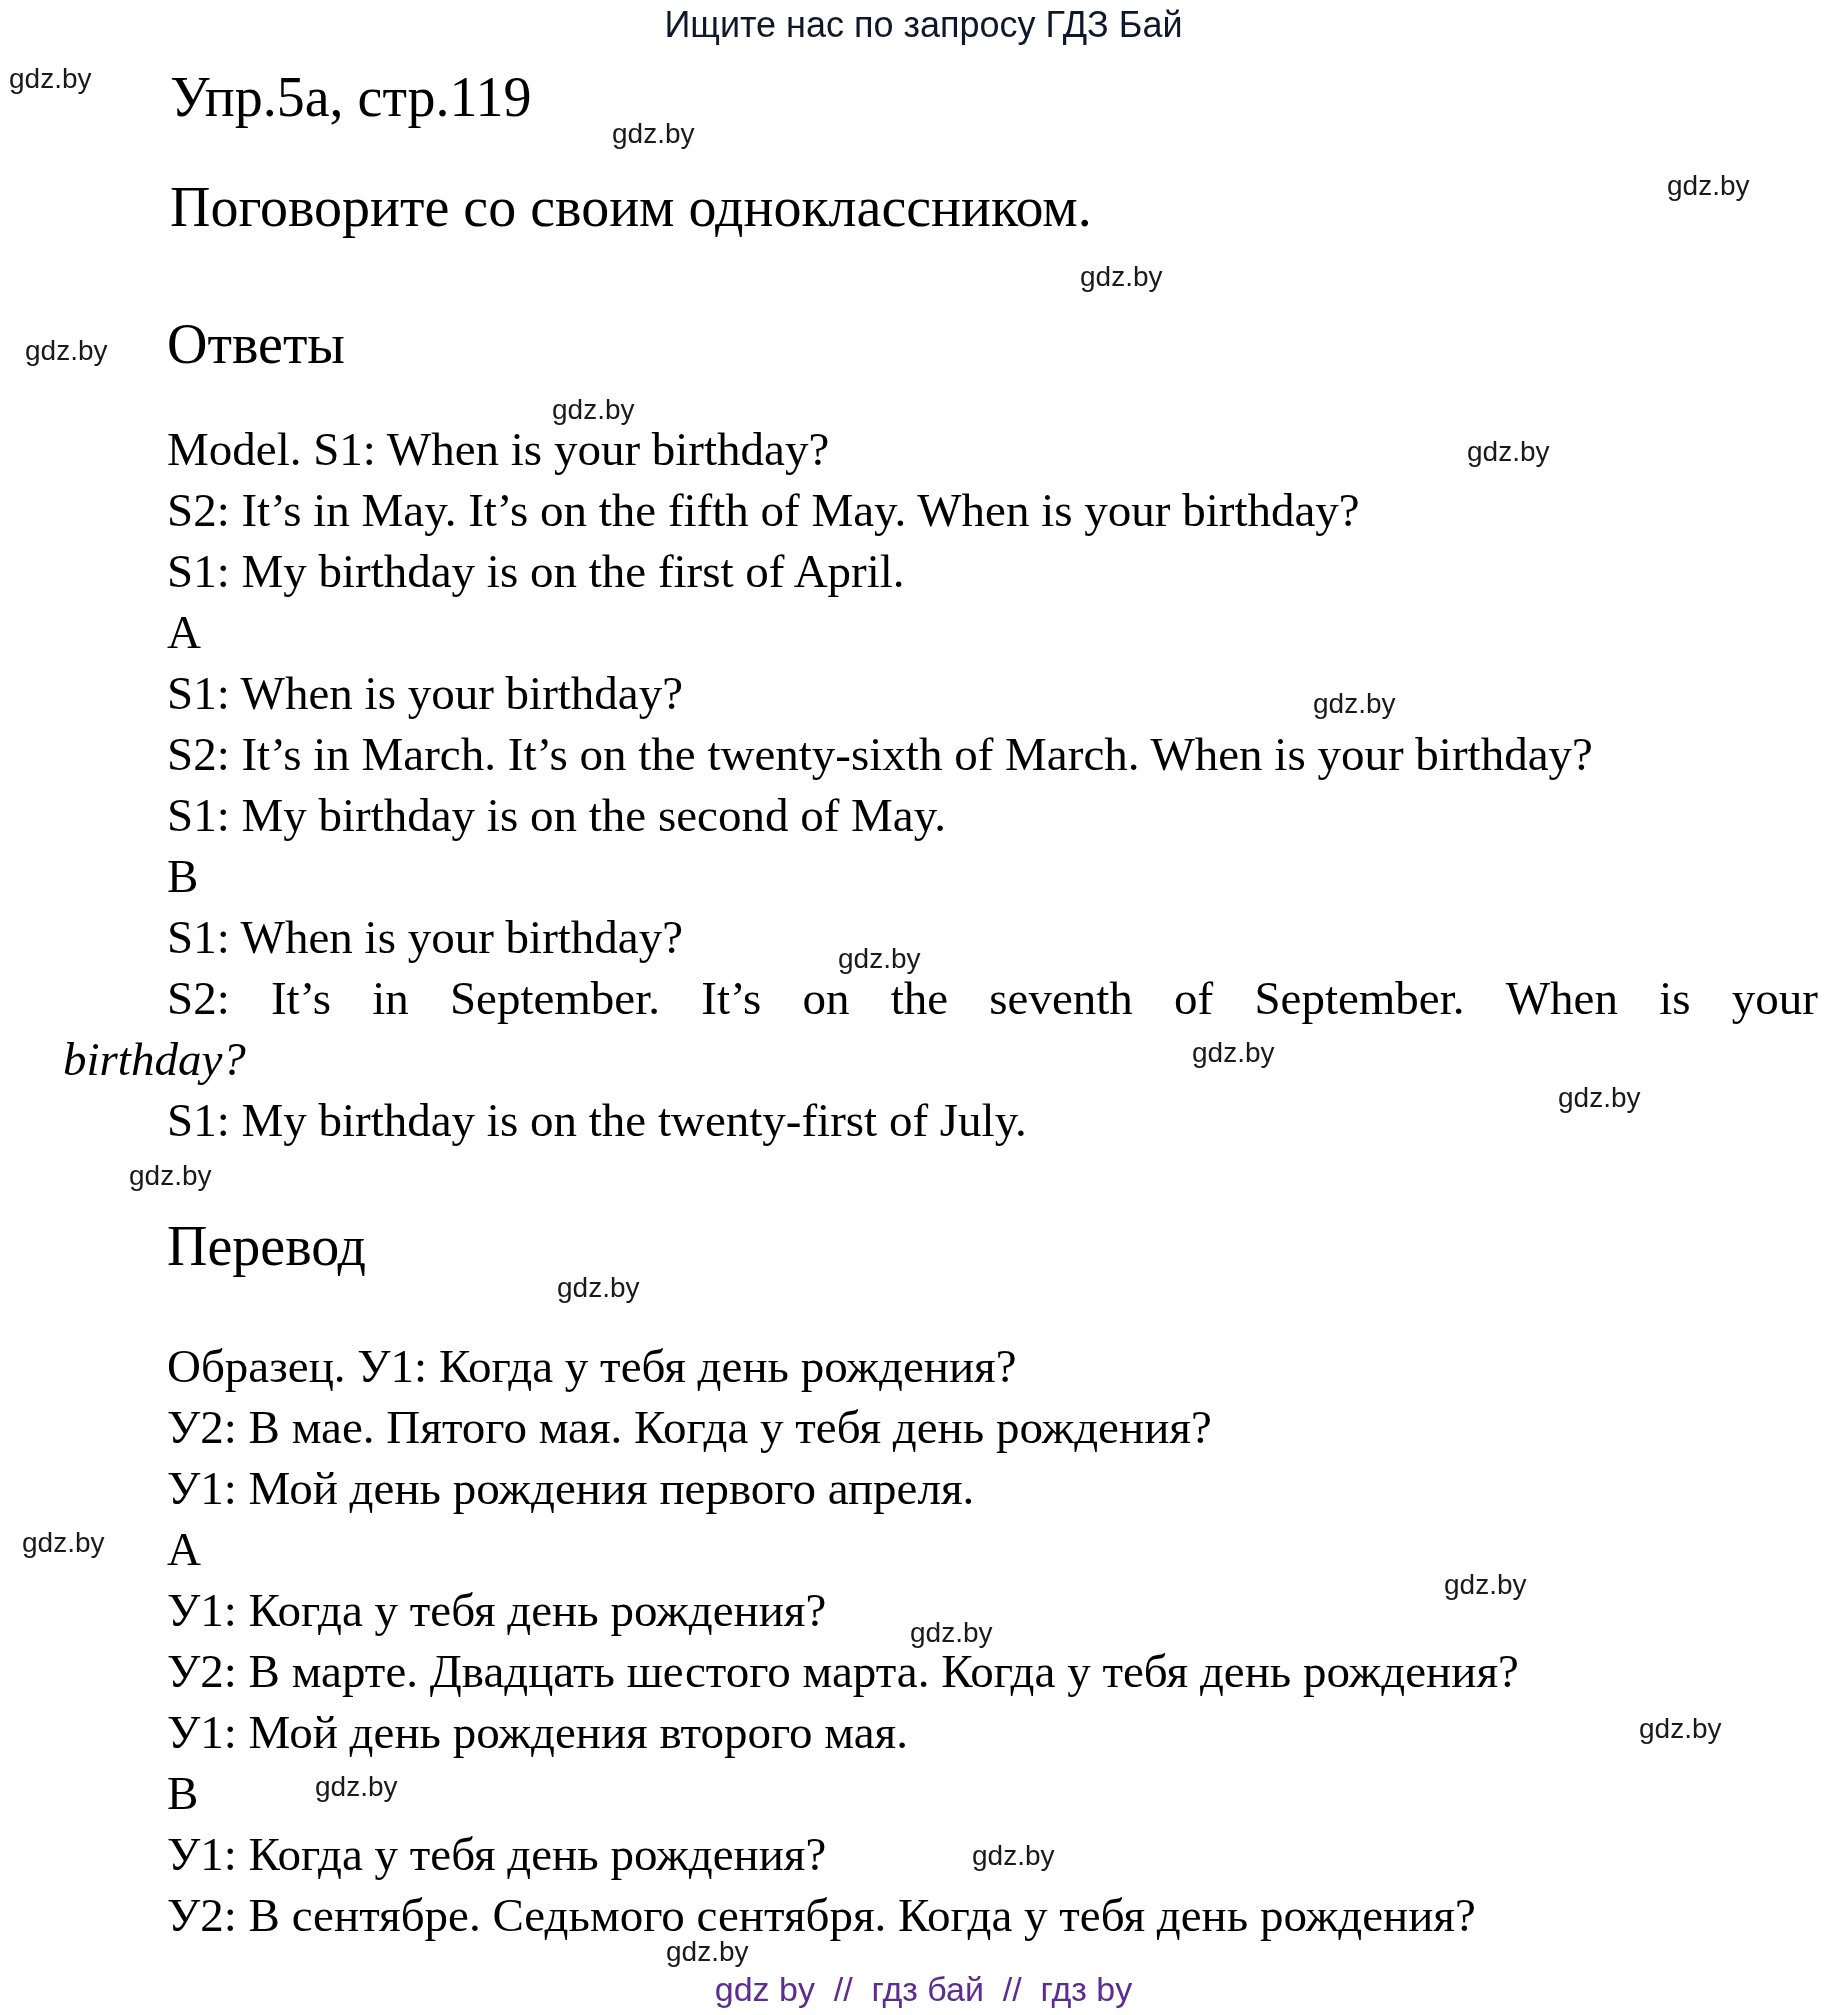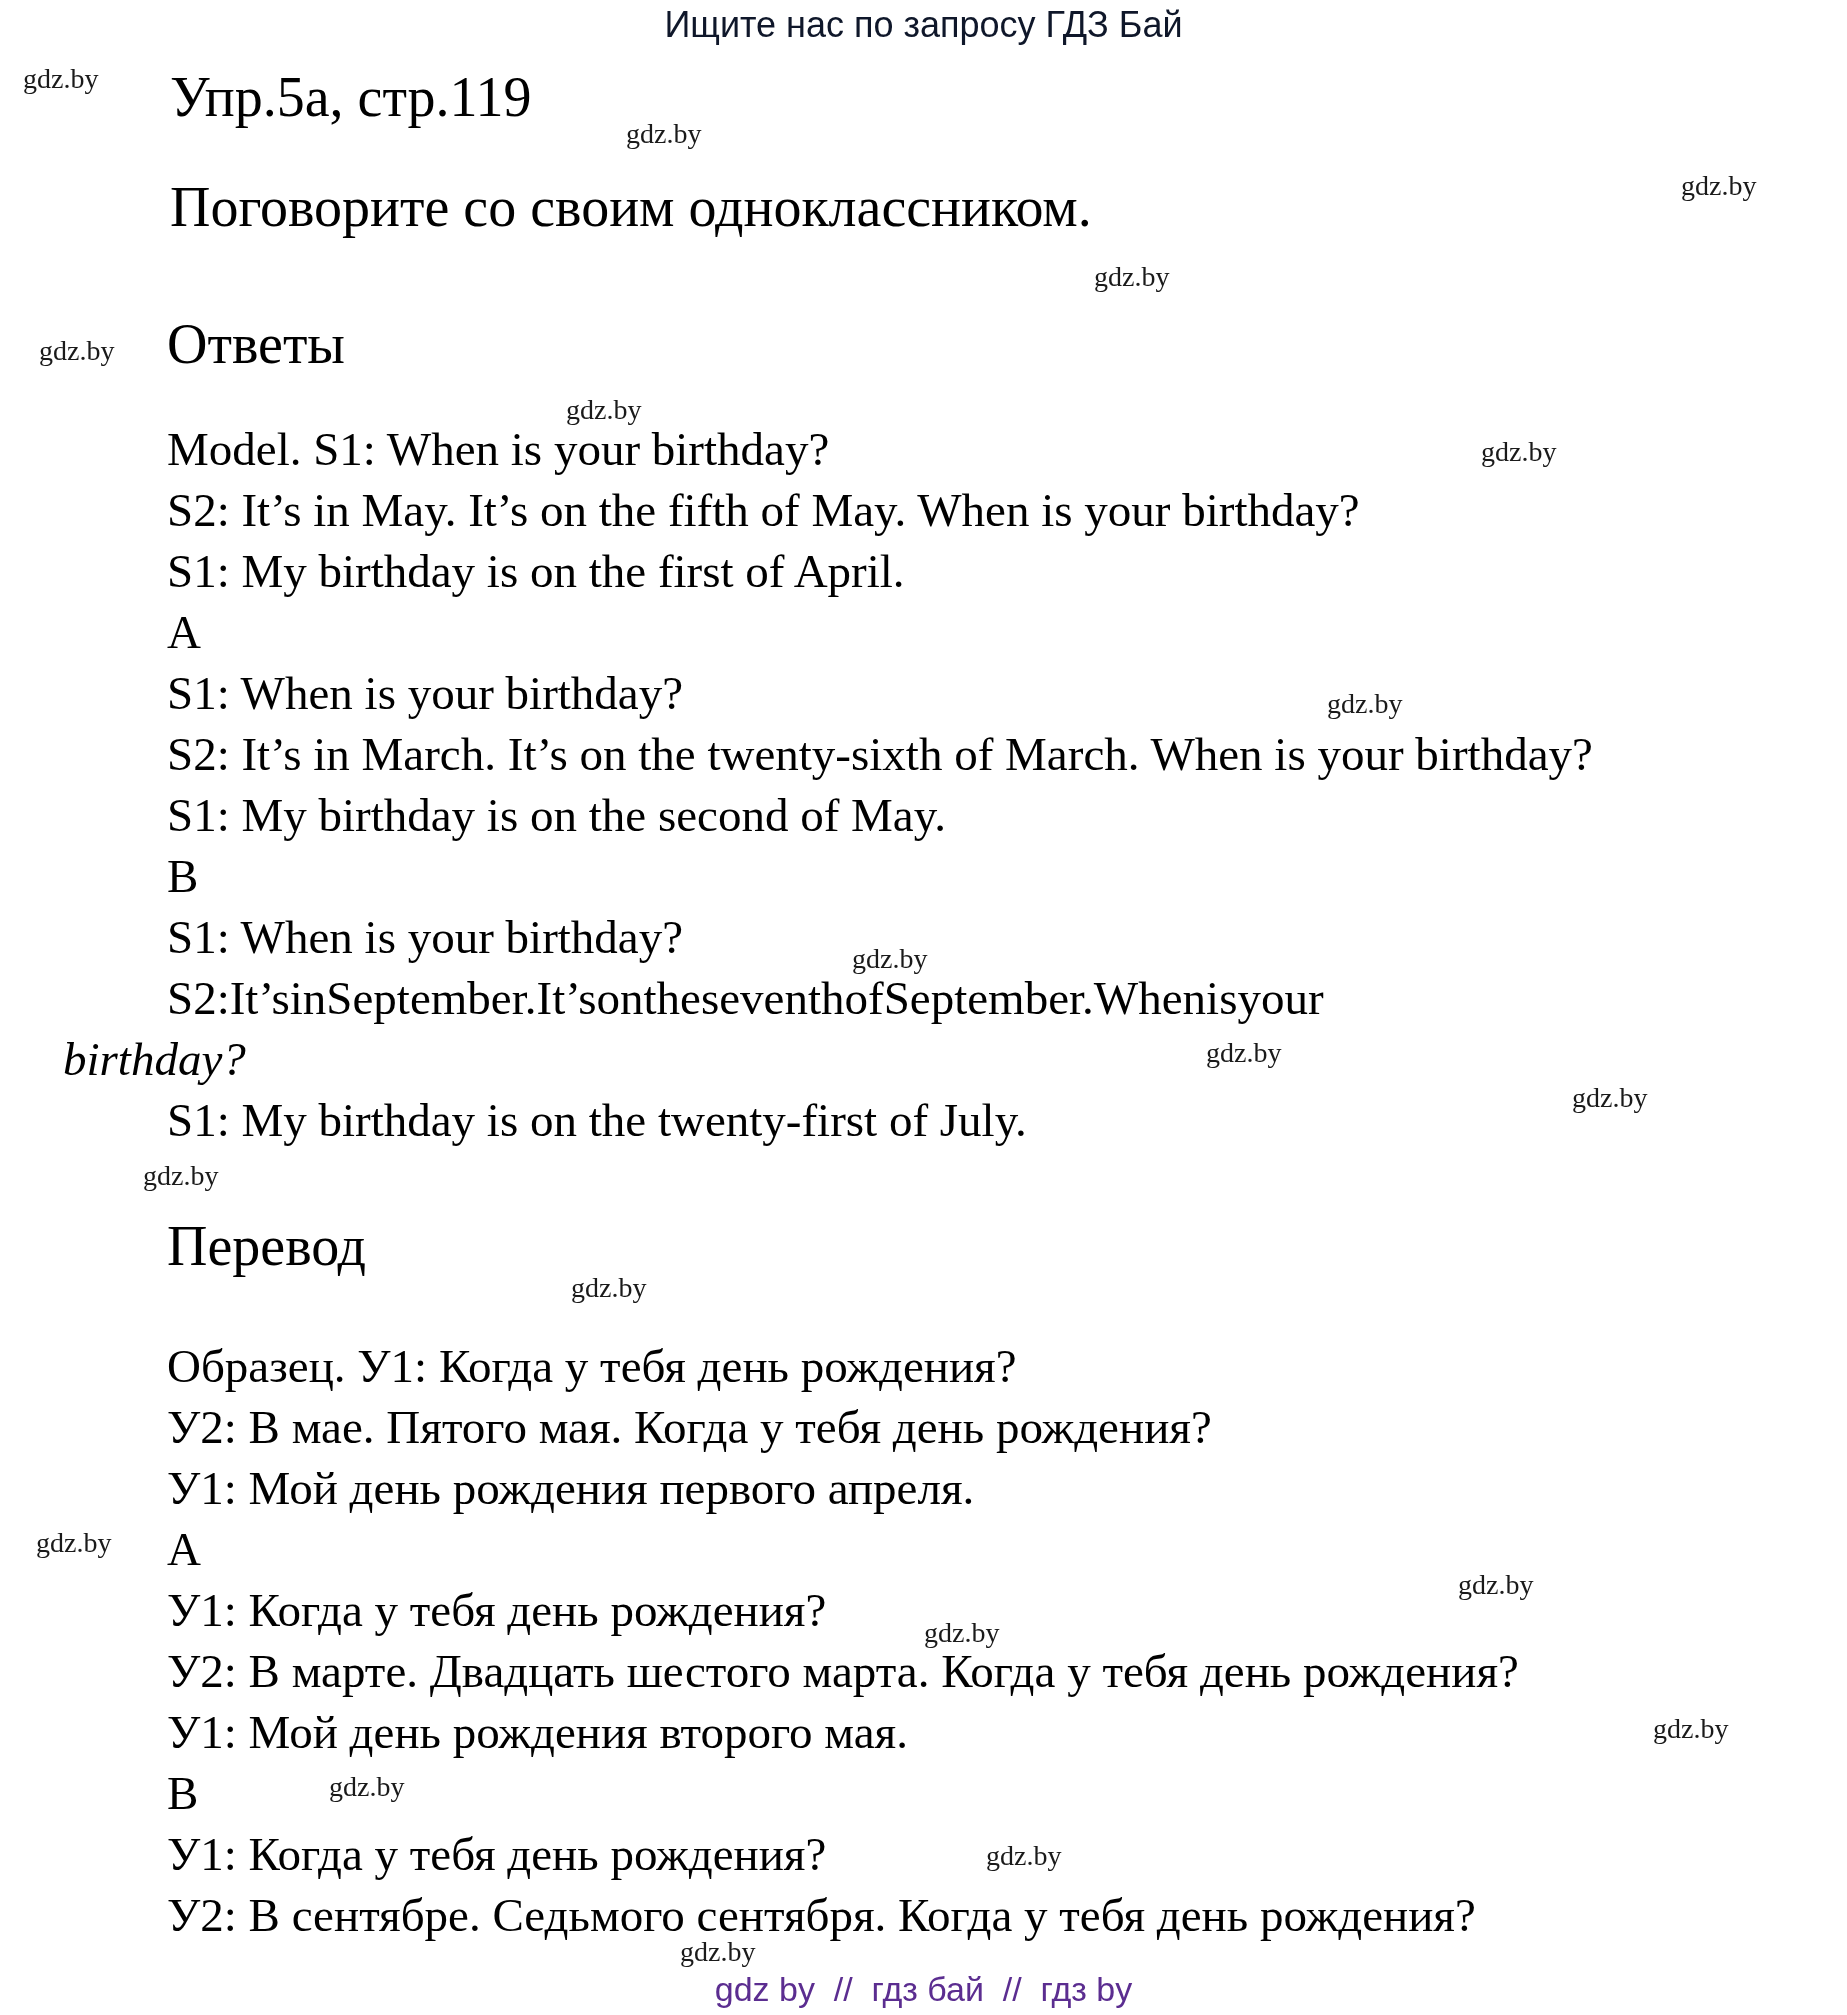--- a/index.html
+++ b/index.html
@@ -32,30 +32,30 @@
     left:63px;
     width:1755px;
     font-size:47px;
   }
   .block-en{top:419px;line-height:61px;}
   .block-ru{top:1336px;line-height:61px;}
   .line{text-indent:104px;white-space:nowrap;}
   .line-noindent{text-indent:0;font-style:italic;}
   .line-justified{
     display:flex;
+    justify-content:space-between;
     padding-left:104px;
     text-indent:0;
   }
   .wm{
     position:absolute;
-    font-family:Liberation Serif, serif;
+    font-family:Liberation Sans, sans-serif;
     font-size:28px;
     color:#1a1a1a;
     white-space:nowrap;
-    margin-left:14px;
   }
   .footer{
     position:absolute;
     top:1970px;left:0;width:100%;
     text-align:center;
     font-family:"Liberation Sans", sans-serif;
     font-size:34px;
     color:#5b2d90;
     white-space:pre;
   }

